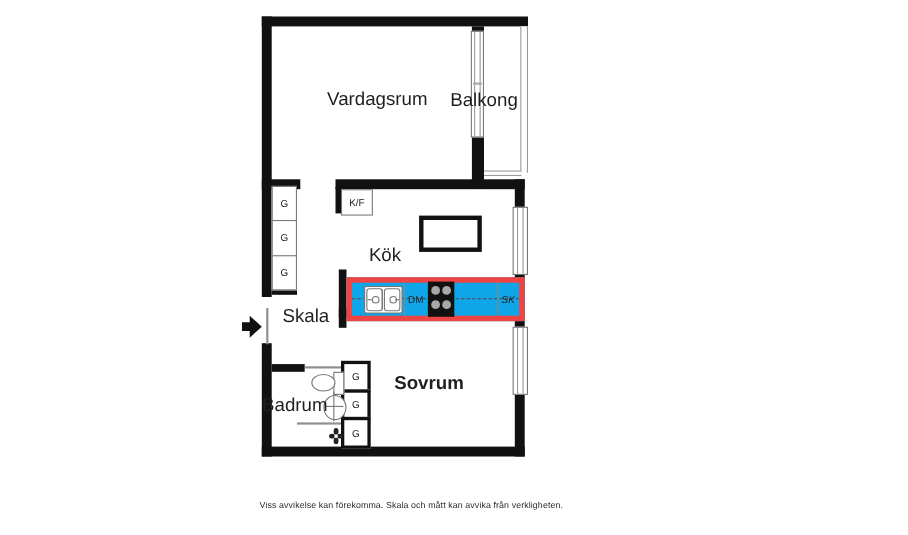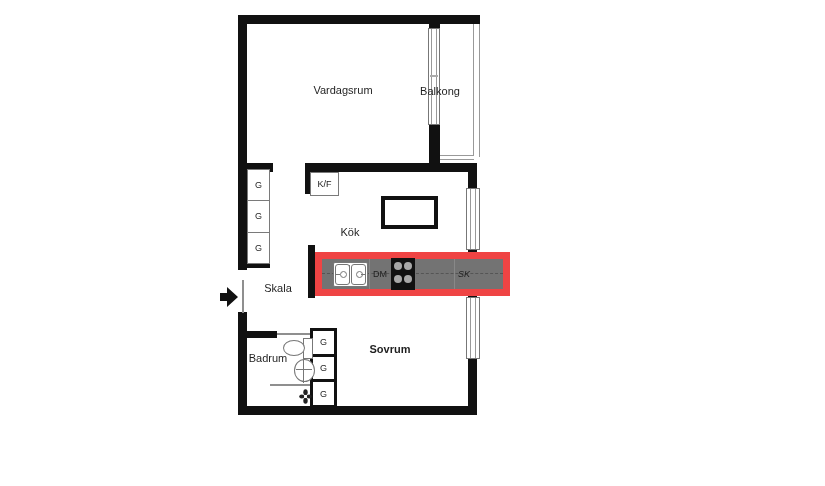--- a/index.html
+++ b/index.html
@@ -1,36 +1,36 @@
 <!DOCTYPE html>
 <html><head>
 <meta charset="utf-8">
 <style>
   html,body{margin:0;padding:0;background:#fff;}
   .canvas{position:relative;width:825px;height:486px;background:#fff;overflow:hidden;
           font-family:"Liberation Sans","DejaVu Sans",sans-serif;color:#1a1a1a;}
   .abs{position:absolute;}
   .w{position:absolute;background:#111;}
   .tl{position:absolute;background:#8f8f8f;}
-  .lbl{position:absolute;transform:translate(-50%,-50%);font-size:11px;white-space:nowrap;color:#1f1f1f;}
+  .lbl{position:absolute;transform:translate(-50%,-50%);font-size:17px;white-space:nowrap;color:#1f1f1f;}
   .sm{font-size:9px;}
   
   .closet{position:absolute;display:flex;flex-direction:column;}
   .closet .cell{flex:1;background:#fff;border:1px solid #7a7a7a;margin-top:-1px;
                 display:flex;align-items:center;justify-content:center;font-size:9px;color:#1f1f1f;}
   .closet .cell:first-child{margin-top:0;}
   .closet.blk .cell{border:3px solid #111;margin-top:-3px;}
   .closet.blk .cell:first-child{margin-top:0;}
   
   .win{position:absolute;background:#fff;border:1px solid #777;}
   .win .inner{position:absolute;left:3px;right:3px;top:0;bottom:0;
               border-left:1px solid #999;border-right:1px solid #999;}
   .win .tick{position:absolute;left:1px;right:1px;height:2px;background:#aaa;}
   
-  .counter{position:absolute;background:#737373;border:7px solid #ef4444;padding-left:29px;}
+  .counter{position:absolute;background:#0ea5e9;border:5px solid #ef4444;}
   .dash{position:absolute;left:0;right:0;border-top:1px dashed #555;}
   .vdiv{position:absolute;top:0;bottom:0;width:1px;background:#888;}
   .stove{position:absolute;background:#111;}
   .burner{position:absolute;width:8px;height:8px;border-radius:50%;background:#a8a8a8;}
   
   .ksink{position:absolute;background:#fff;border:1px solid #777;border-radius:2px;}
   .basin{position:absolute;background:#fff;border:1px solid #777;border-radius:3px;}
   .fauc{position:absolute;width:5px;height:5px;border:1px solid #777;border-radius:50%;}
   .fline{position:absolute;height:1px;background:#777;}
   
@@ -149,17 +149,18 @@
   </svg>
 
   <svg class="abs" style="left:220px;top:286px;" width="19" height="22" viewBox="0 0 19 22">
     <polygon points="0,7 7,7 7,1 18,11 7,21 7,15 0,15" fill="#111"></polygon>
   </svg>
 
   <span class="lbl" style="left:343px;top:90px;">Vardagsrum</span>
   <span class="lbl" style="left:440px;top:91px;">Balkong</span>
   <span class="lbl" style="left:350px;top:232px;">Kök</span>
   <span class="lbl" style="left:278px;top:288px;">Skala</span>
-  <span class="lbl" style="left:268px;top:358px;">Badrum</span>
+  <span class="lbl" style="left:268px;top:369px;">Badrum</span>
   <span class="lbl" style="left:390px;top:349px;font-weight:bold;">Sovrum</span>
 
+  <div class="disclaimer" style="left:236px;top:455px;">Viss avvikelse kan förekomma. Skala och mått kan avvika från verkligheten.</div>
 
 </div>
 
 </body></html>

